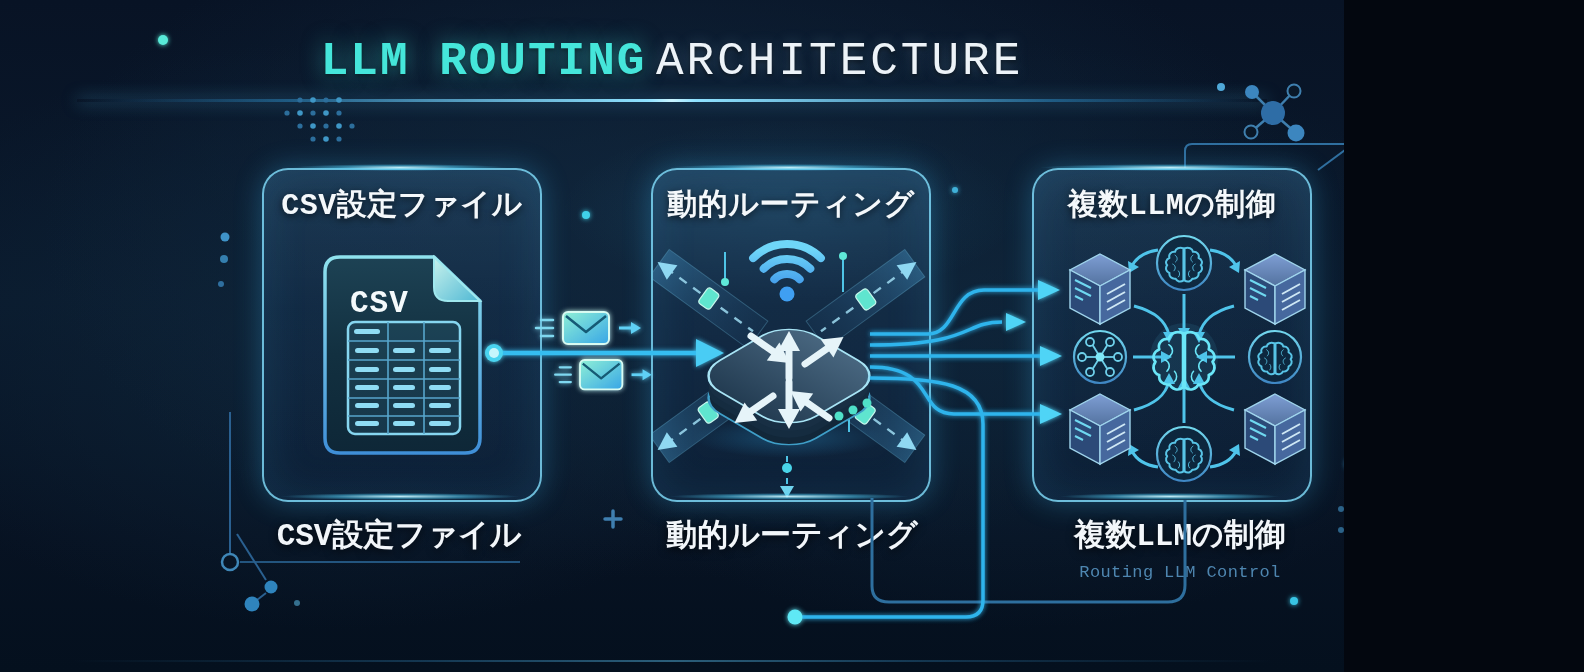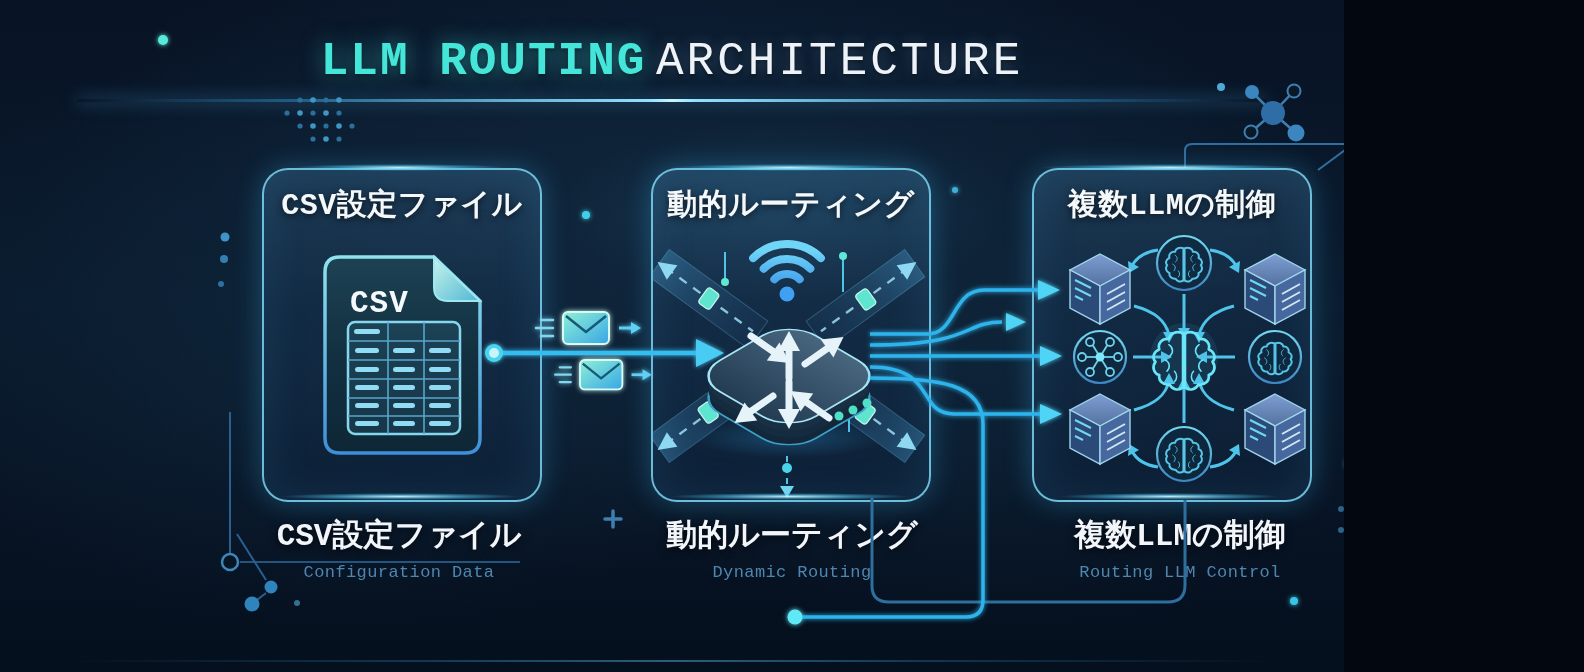--- a/index.html
+++ b/index.html
@@ -301,25 +301,23 @@
 
       <g>
         <circle cx="150" cy="187" r="34" fill="rgba(80,200,240,.10)"></circle>
         <use href="#l-brain" transform="translate(150,188) scale(0.95)" stroke="#6ae6f8" stroke-width="2.8"></use>
       </g>
     </svg>
   </div>
 
   <div class="caption" id="caption-csv">
     <div class="caption-jp">CSV設定ファイル</div>
-    <div class="caption-en">Configuration Data</div>
   </div>
   <div class="caption" id="caption-routing">
     <div class="caption-jp">動的ルーティング</div>
-    <div class="caption-en">Dynamic Routing</div>
   </div>
   <div class="caption" id="caption-llm">
     <div class="caption-jp">複数LLMの制御</div>
     <div class="caption-en">Routing LLM Control</div>
   </div>
 
   <svg id="overlay" width="1584" height="672" viewBox="0 0 1584 672">
     <defs>
       <filter id="o-glow" x="-40%" y="-40%" width="180%" height="180%">
         <feGaussianBlur stdDeviation="2.4" result="b"></feGaussianBlur>

